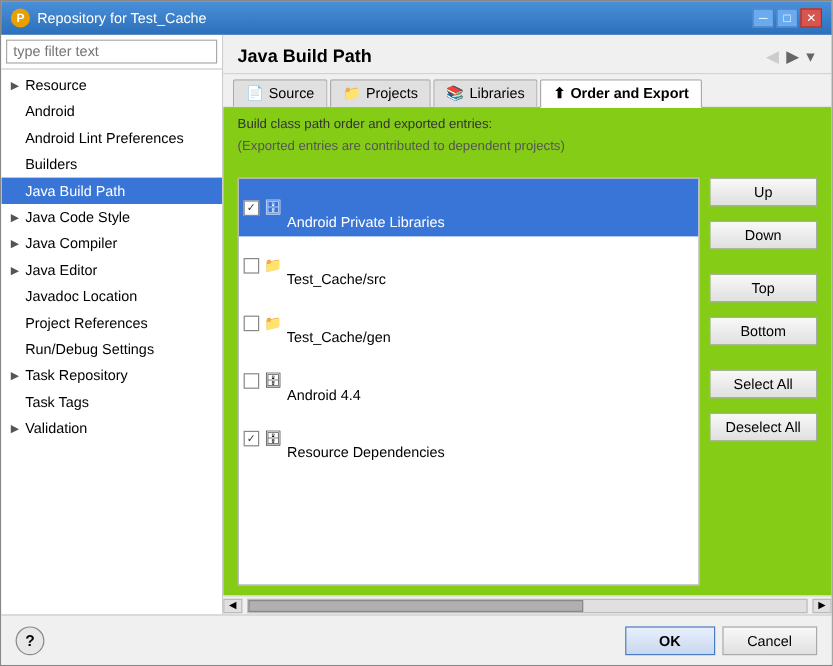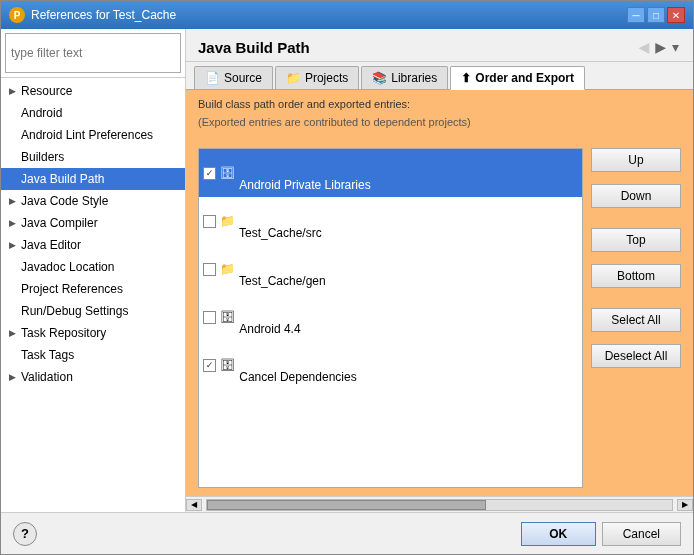--- a/index.html
+++ b/index.html
@@ -79,21 +79,21 @@
       flex-direction: column;
       flex-shrink: 0;
       overflow: hidden;
     }
     .filter-box {
       padding: 4px;
       border-bottom: 1px solid #ccc;
     }
     .filter-input {
       width: 100%;
-      padding: 12px 5px;
+      padding: 2px 5px;
       border: 1px solid #aaa;
       font-size: 12px;
       color: #888;
       background: white;
     }
     .sidebar-tree {
       flex: 1;
       overflow-y: auto;
       padding: 2px 0;
     }
@@ -180,21 +180,21 @@
       z-index: 1;
       font-weight: bold;
     }
     .tab-icon { font-size: 12px; }
 
     .panel-body {
       flex: 1;
       display: flex;
       flex-direction: column;
       padding: 8px 12px;
-      background: #fdba74;
+      background: #84cc16;
       overflow: hidden;
       justify-content: center;
     }
     .panel-desc {
       font-size: 11px;
       color: #333;
       margin-bottom: 6px;
     }
     .panel-desc-sub {
       font-size: 11px;
@@ -341,21 +341,21 @@
     }
   </style>
 </head>
 <body>
 
 <div class="dialog-window">
 
   <div class="title-bar">
     <div class="title-bar-left">
       <div class="title-icon">P</div>
-      <span class="title-text">References for Test_Cache</span>
+      <span class="title-text">Repository for Test_Cache</span>
     </div>
     <div class="title-buttons">
       <button class="title-btn">─</button>
       <button class="title-btn">□</button>
       <button class="title-btn close">✕</button>
     </div>
   </div>
 
   <div class="main-content">
 
@@ -496,21 +496,21 @@
 
             <div class="list-item">
               <div class="checkbox"></div>
               <span class="item-icon">🗄</span>
               <span class="item-label">Android 4.4</span>
             </div>
 
             <div class="list-item">
               <div class="checkbox checked"></div>
               <span class="item-icon">🗄</span>
-              <span class="item-label">Cancel Dependencies</span>
+              <span class="item-label">Resource Dependencies</span>
             </div>
           </div>
 
           <div class="side-buttons">
             <button class="side-btn">Up</button>
             <button class="side-btn">Down</button>
             <button class="side-btn spacer-top">Top</button>
             <button class="side-btn">Bottom</button>
             <button class="side-btn spacer-top">Select All</button>
             <button class="side-btn">Deselect All</button>

